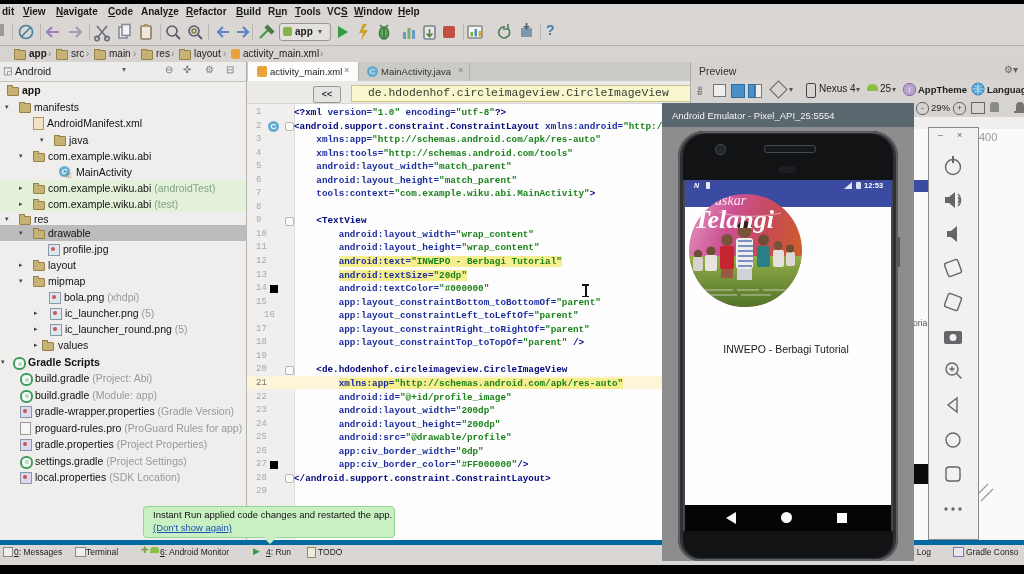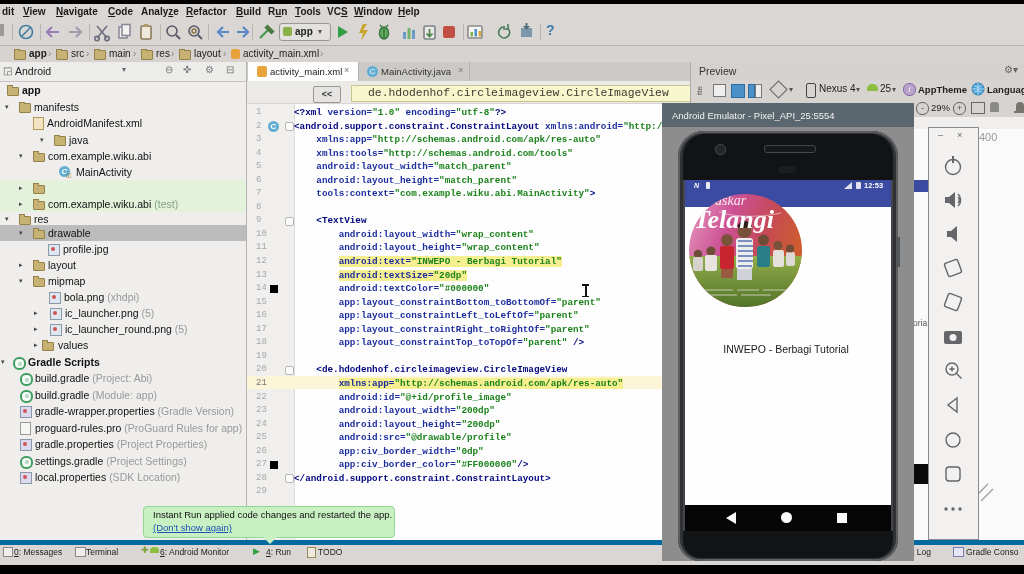--- a/index.html
+++ b/index.html
@@ -173,20 +173,21 @@
           <span style="position:absolute;left:48px;">com.example.wiku.abi</span>
         </div>
       <div class="tree" style="left:0;top:102px;">
           <i class="cic" style="left:59px;">C</i>
           <span style="position:absolute;left:66px;top:4px;font-size:7px;color:#8a6d1d;">⚿</span>
           <span style="position:absolute;left:76px;">MainActivity</span>
         </div>
       <div class="tree" style="left:0;top:118px;background:#e4f1db;">
           <span class="arrow" style="left:19px;">▸</span>
           <i class="fld" style="left:33px;"></i>
+          <span style="position:absolute;left:48px;">com.example.wiku.abi <span style="color:#85a383;">(androidTest)</span></span>
         </div>
       <div class="tree" style="left:0;top:134px;background:#e4f1db;">
           <span class="arrow" style="left:19px;">▸</span>
           <i class="fld" style="left:33px;"></i>
           <span style="position:absolute;left:48px;">com.example.wiku.abi <span style="color:#85a383;">(test)</span></span>
         </div>
       <div class="tree" style="left:0;top:149px;">
           <span class="arrow" style="left:5px;">▾</span>
           <i class="fld" style="left:19px;"></i>
           <span style="position:absolute;left:34px;">res</span>
@@ -295,21 +296,21 @@
       <div class="num" style="top:92.7px;">6</div>
       <div class="num" style="top:106.2px;">7</div>
       <div class="num" style="top:119.8px;">8</div>
       <div class="num" style="top:133.3px;">9</div>
       <div class="num" style="top:146.9px;">10</div>
       <div class="num" style="top:160.4px;">11</div>
       <div class="num" style="top:174px;">12</div>
       <div class="num" style="top:187.5px;">13</div>
       <div class="num" style="top:201.1px;">14</div>
       <div class="num" style="top:214.6px;">15</div>
-      <div class="num" style="top:228.2px;">16</div>
+      <div class="num" style="top:228.2px;margin-left:8px;">16</div>
       <div class="num" style="top:241.7px;">17</div>
       <div class="num" style="top:255.3px;">18</div>
       <div class="num" style="top:268.8px;">19</div>
       <div class="num" style="top:282.4px;">20</div>
       <div class="num" style="top:295.9px;color:#777;">21</div>
       <div class="num" style="top:309.5px;">22</div>
       <div class="num" style="top:323px;">23</div>
       <div class="num" style="top:336.6px;">24</div>
       <div class="num" style="top:350.1px;">25</div>
       <div class="num" style="top:363.7px;">26</div>

